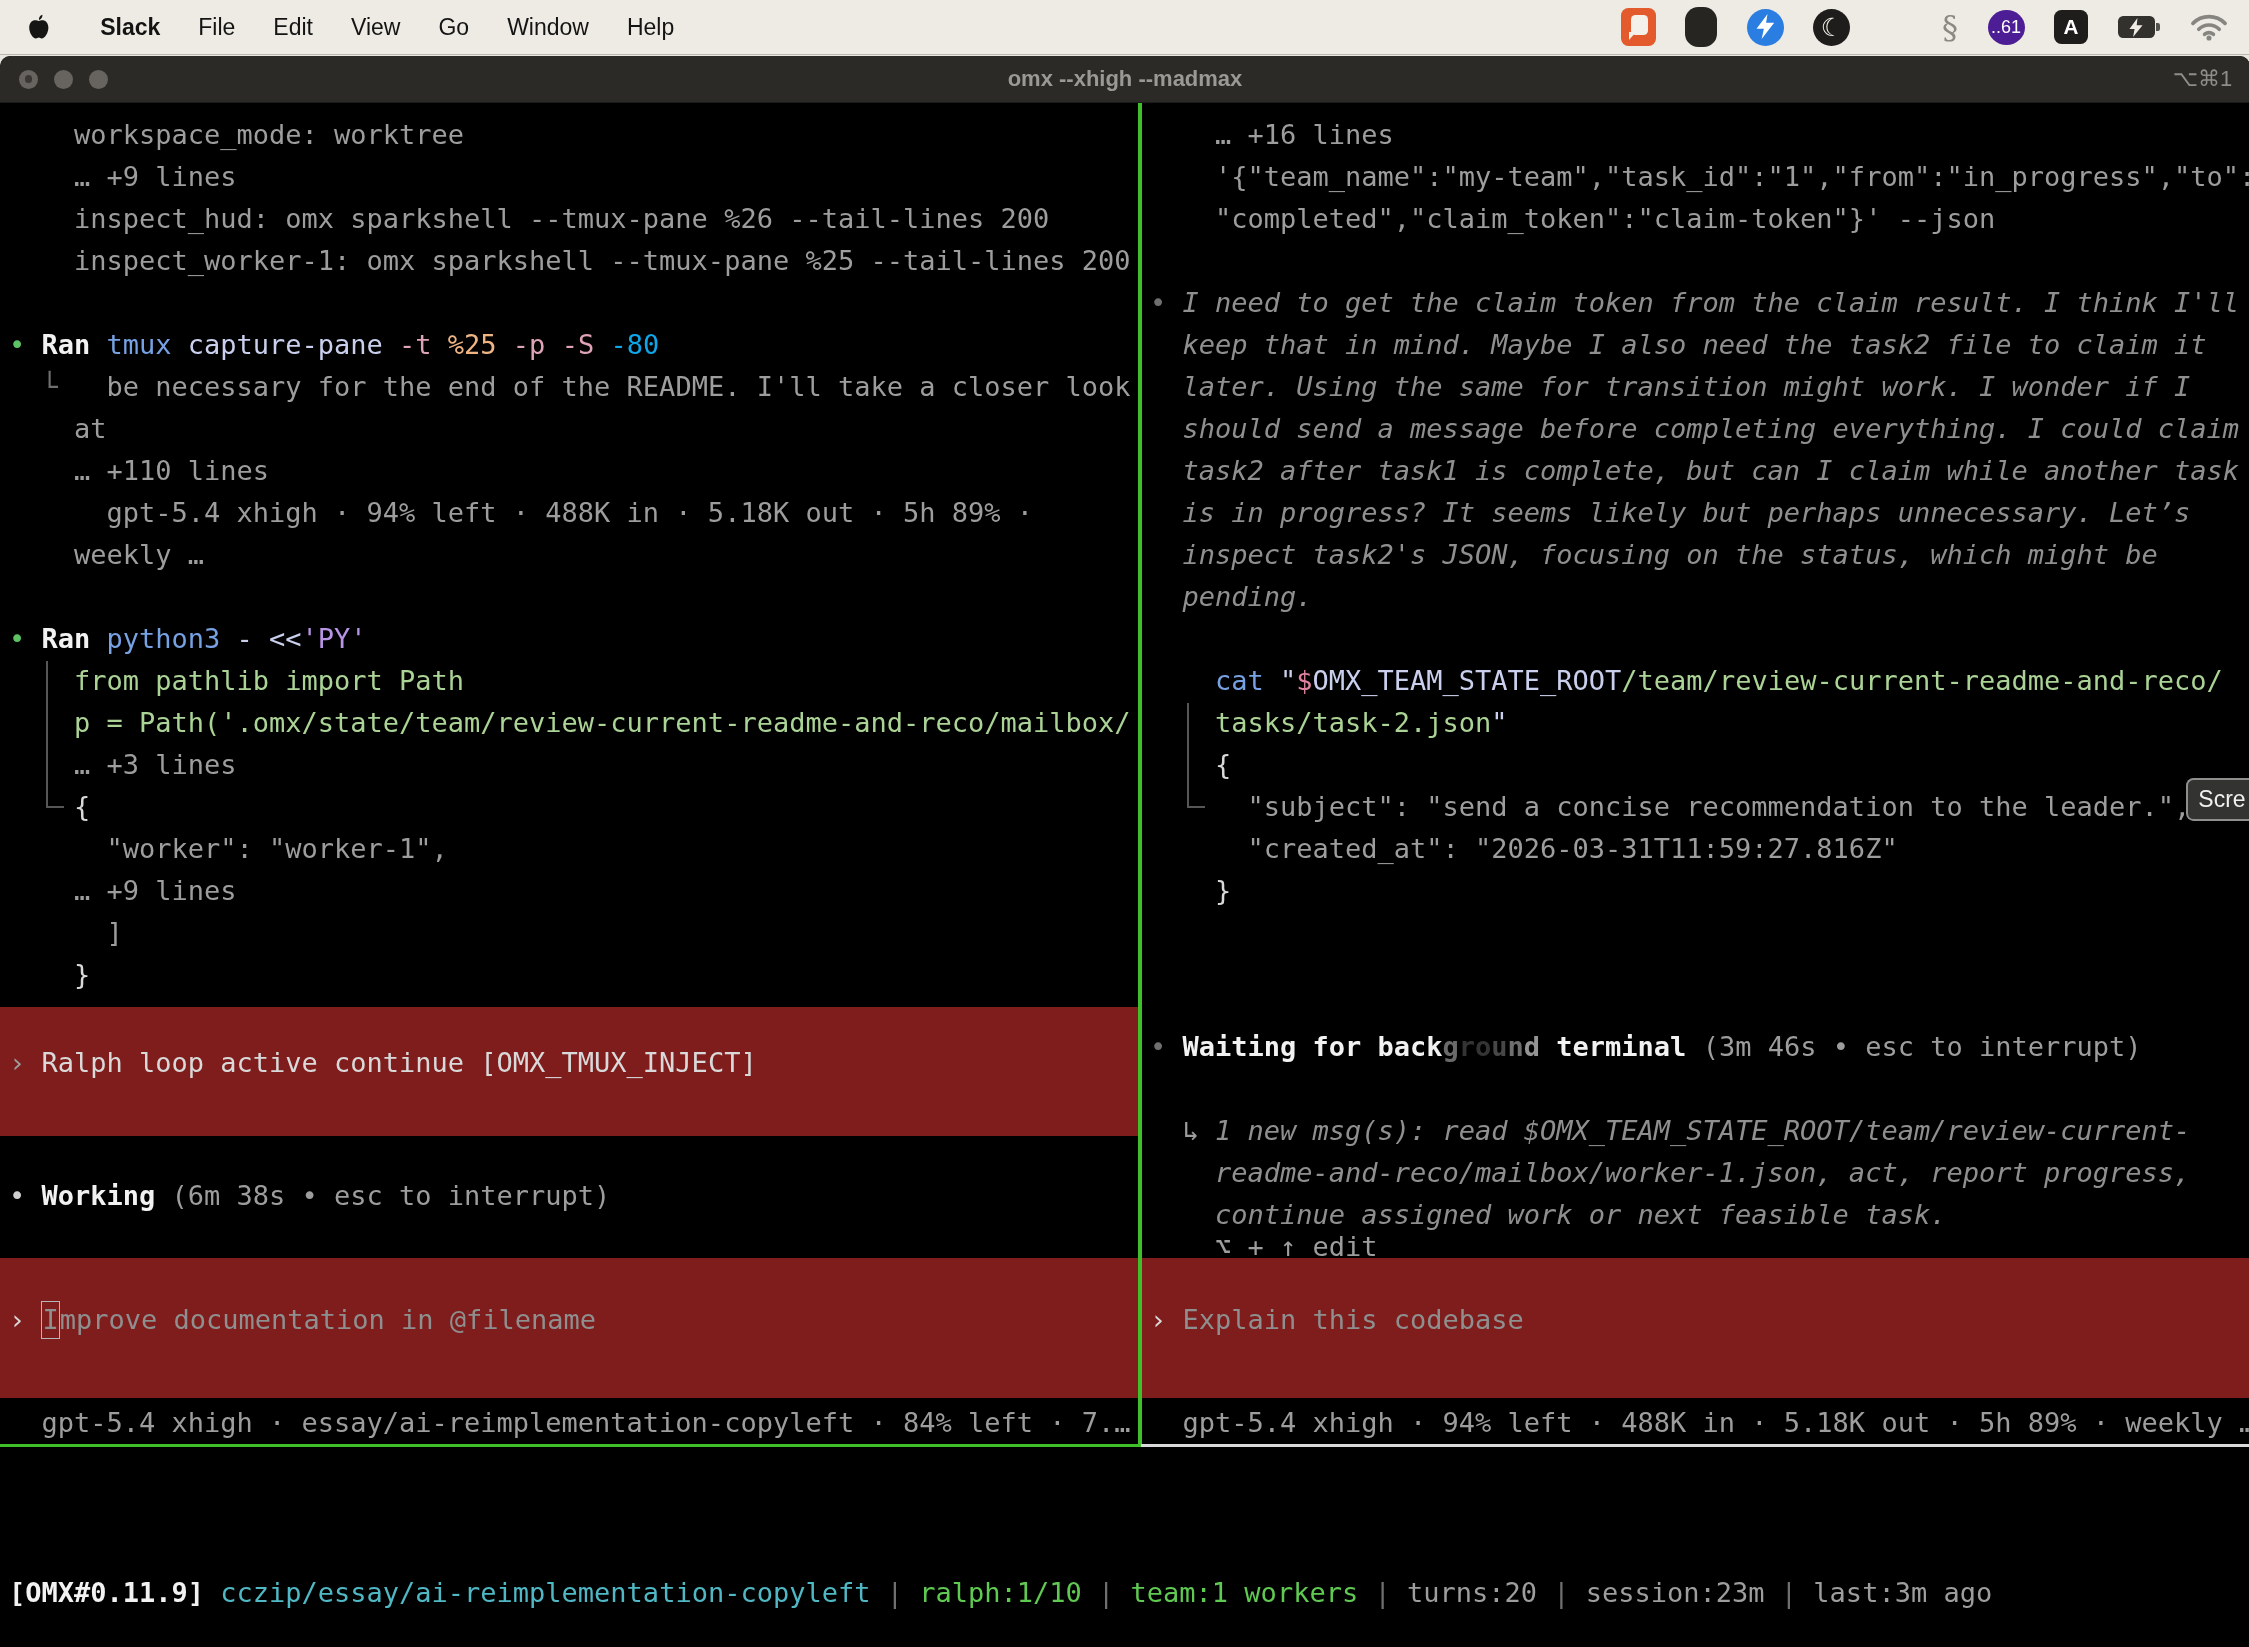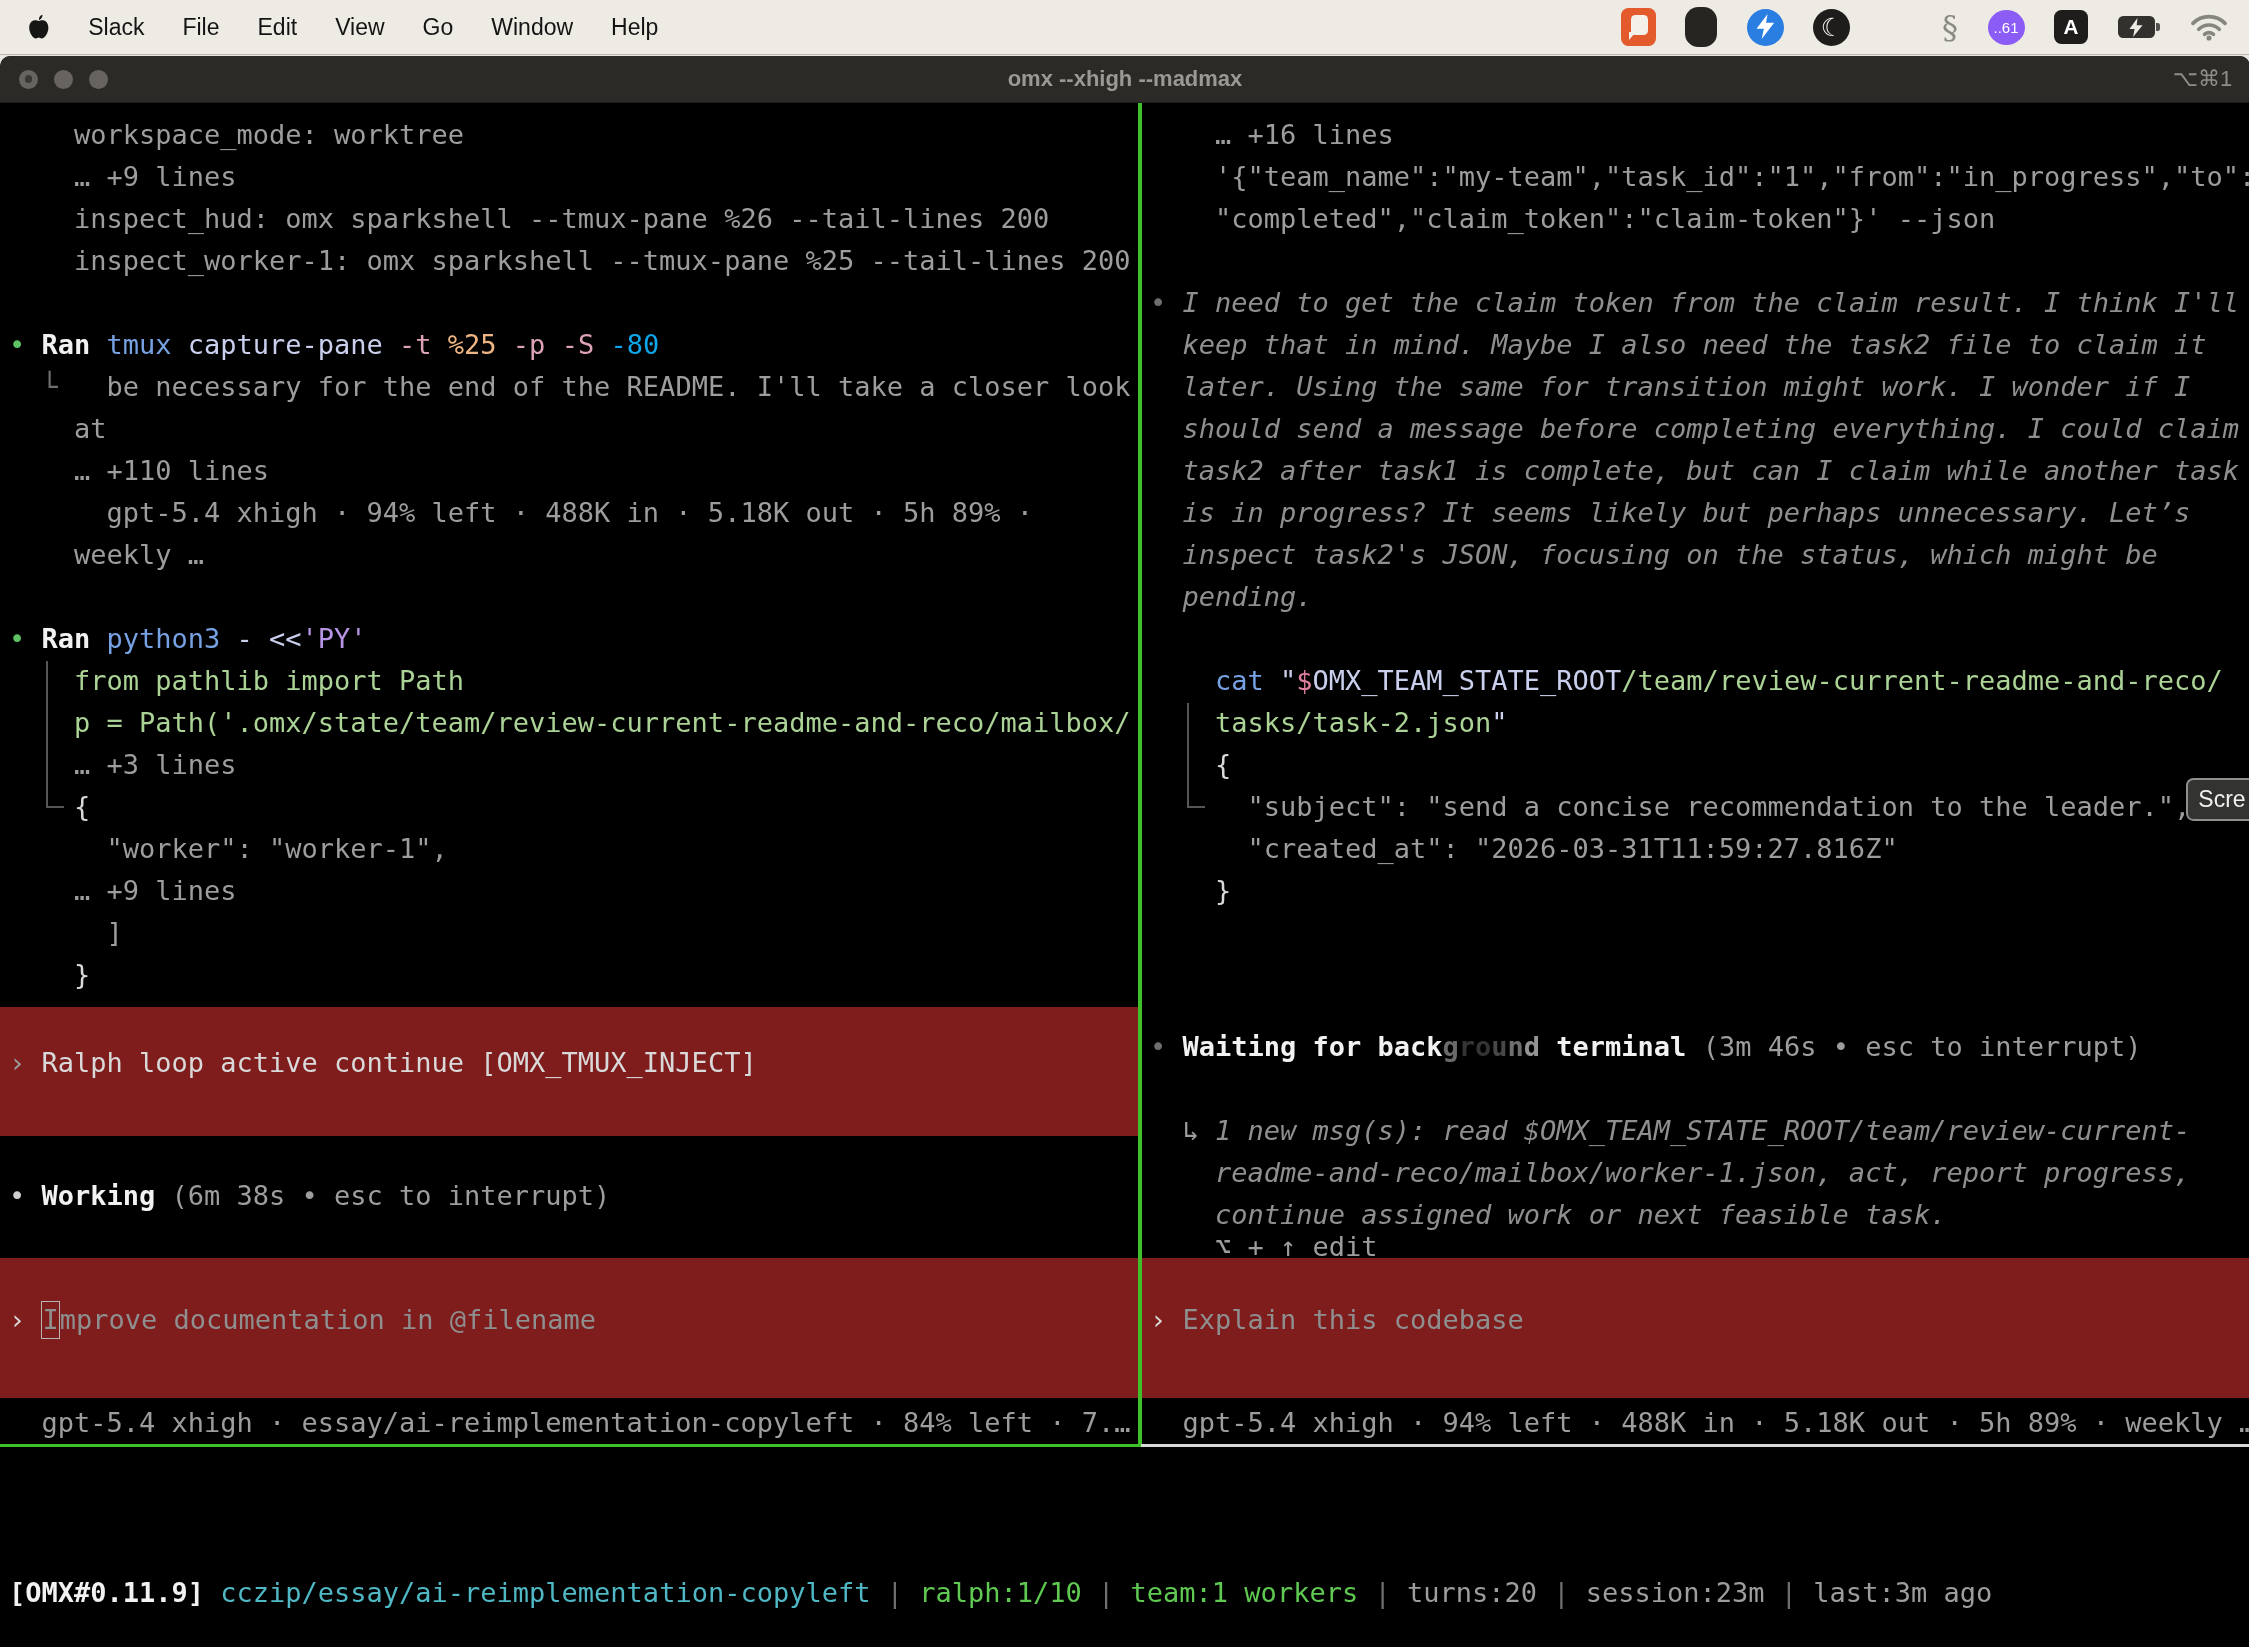--- a/index.html
+++ b/index.html
@@ -5,41 +5,41 @@
   * { margin:0; padding:0; box-sizing:border-box; }
   html,body { width:2250px; height:1648px; background:#000; overflow:hidden; }
   body { position:relative; font-family:"DejaVu Sans Mono", monospace; }
 
   
   .menubar { position:absolute; left:0; top:0; width:2250px; height:55px;
     background:#edebe3; border-bottom:1.5px solid #b9b7b0;
     display:flex; align-items:center; font-family:"Liberation Sans", sans-serif; z-index:30; }
   .menubar-left { display:flex; align-items:center; gap:38px; padding-left:26.6px; }
   .menu-item { font-size:23px; color:#141414; }
-  .menu-item.app { font-weight:normal; }
+  .menu-item.app { font-weight:bold;margin-left:12px; }
   .menubar-right { margin-left:auto; display:flex; align-items:center; gap:29.5px; padding-right:22px; }
   .mb-icon { display:flex; align-items:center; justify-content:center; }
 
   .icon-screenshare { width:35px; height:38px; background:#e35a2c; border-radius:7.4px; position:relative; }
   .icon-screenshare .bub { position:absolute; left:9.6px; top:6.6px; width:17.7px; height:20.7px; background:#f3f1ea; border-radius:4.4px; }
   .icon-screenshare .tail { position:absolute; left:8px; top:24px; width:0; height:0;
     border-left:7.4px solid #f3f1ea; border-bottom:8.9px solid transparent; }
   .icon-gridshield { width:32px; height:40px; background:#262522; border-radius:13.3px;
     display:grid; grid-template-columns:repeat(3,5.9px); grid-template-rows:repeat(4,5.9px); gap:2.2px;
     align-content:center; justify-content:center; }
   .icon-gridshield i { background:#edebe3; border-radius:1.5px; }
   .icon-bluebadge { width:37px; height:37px; background:#2a7de1; border-radius:50%; position:relative; }
   .icon-bluebadge svg { position:absolute; left:8px; top:5.9px; }
   .icon-crescent { width:37px; height:37px; background:#1e1d1b; border-radius:50%;
     color:#f3f1ea; font-size:25px; display:flex; align-items:center; justify-content:center; }
   .icon-dots { display:grid; grid-template-columns:repeat(3,7.4px); grid-template-rows:repeat(3,7.4px); gap:5.2px; }
   .icon-dots i { border-radius:50%; }
   .icon-squiggle { font-size:32px; color:#8b8983; font-family:"DejaVu Serif", serif; }
-  .icon-b61 { width:37px; height:35px; background:#8b5cf6; border-radius:50%;
-    color:#fff; font-size:15px; display:flex; align-items:center; justify-content:center; letter-spacing:0; }
+  .icon-b61 { width:37px; height:35px; background:#4c1d95; border-radius:50%;
+    color:#fff; font-size:18px; display:flex; align-items:center; justify-content:center; letter-spacing:0; }
   .icon-inputA { width:34px; height:34px; background:#1e1d1b; border-radius:7.4px;
     color:#fff; font-size:20.7px; font-weight:bold; display:flex; align-items:center; justify-content:center; }
   .icon-battery { position:relative; width:43px; height:22px; }
   .icon-battery .bod { position:absolute; left:0; top:0; width:37px; height:22px; background:#33312e; border-radius:5.2px; }
   .icon-battery .nub { position:absolute; left:38px; top:6.6px; width:4.4px; height:8.9px; background:#55534e; border-radius:0 2.2px 2.2px 0; }
   .icon-battery svg { position:absolute; left:10.3px; top:1.5px; }
   .icon-wifi { width:38px; height:28px; }
 
   
   .desktop-strip { position:absolute; left:0; top:55px; width:2250px; height:59px; background:#e9e7df; }

